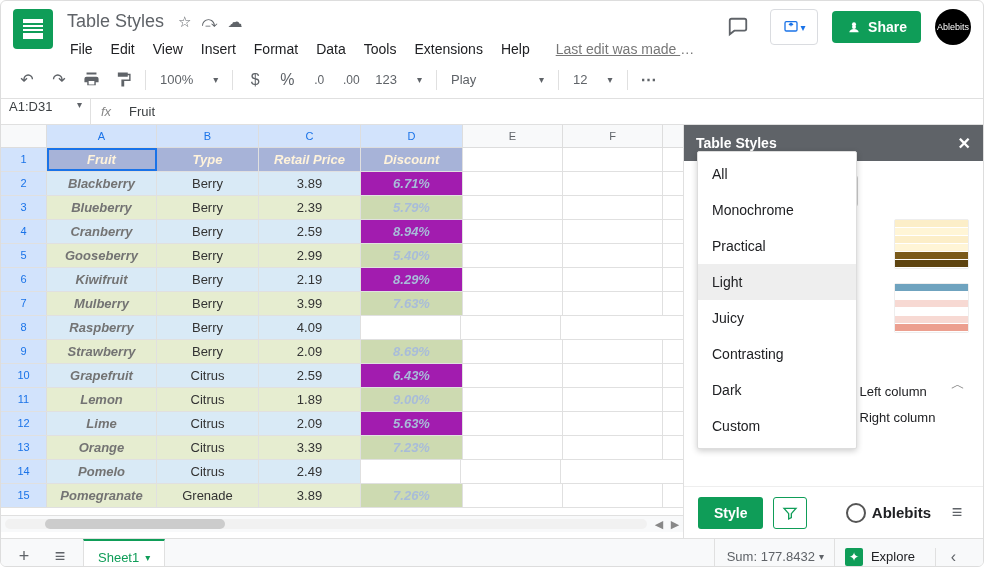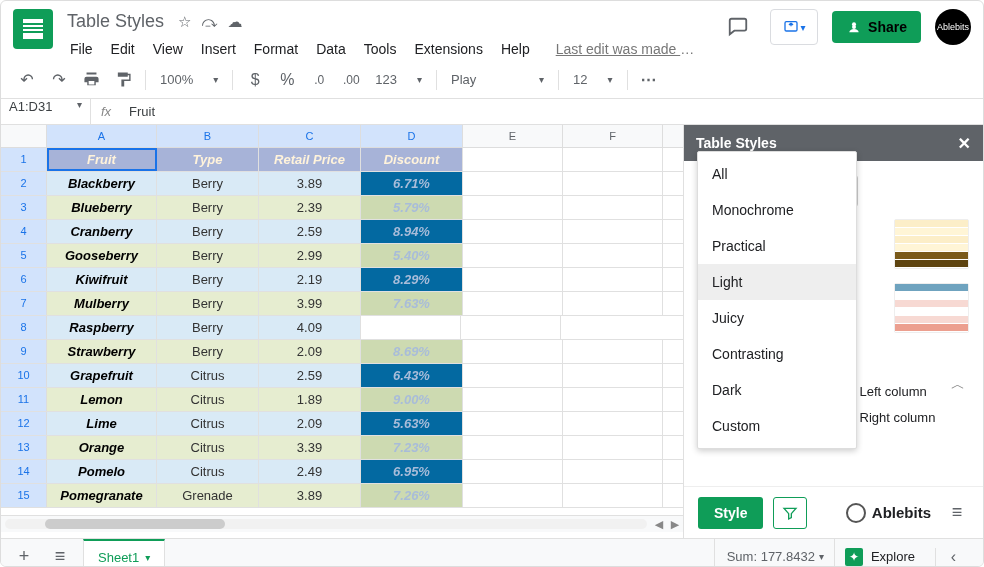--- a/index.html
+++ b/index.html
@@ -13,21 +13,21 @@
   .title-area { flex: 0 0 auto; }
   .doc-title-row { display: flex; align-items: center; gap: 10px; }
   .doc-title { font-size: 18px; color: #5f6368; padding: 2px 4px; }
   .title-icon { color: #5f6368; font-size: 15px; cursor: pointer; }
   .menubar { display: flex; gap: 4px; margin-top: 2px; font-size: 14px; color: #202124; align-items: center; }
   .menubar span { padding: 5px 7px; cursor: pointer; }
   .last-edit { color: #777; text-decoration: underline; cursor: pointer; white-space: nowrap; overflow: hidden; text-overflow: ellipsis; max-width: 155px; margin-left: 8px; }
   .header-right { margin-left: auto; display: flex; align-items: center; gap: 14px; }
   .hdr-btn { width: 36px; height: 36px; display: flex; align-items: center; justify-content: center; border-radius: 50%; cursor: pointer; font-size: 20px; color: #5f6368; }
   .present-btn { width: 48px; height: 36px; border: 1px solid #dadce0; border-radius: 4px; display: flex; align-items: center; justify-content: center; gap: 2px; cursor: pointer; color: #1a73e8; }
-  .share-btn { background: #0f9d58; color: #000000; border-radius: 4px; padding: 8px 14px; display: flex; align-items: center; gap: 6px; cursor: pointer; font-size: 14px; font-weight: bold; }
+  .share-btn { background: #0f9d58; color: #ffffff; border-radius: 4px; padding: 8px 14px; display: flex; align-items: center; gap: 6px; cursor: pointer; font-size: 14px; font-weight: bold; }
   .avatar { width: 36px; height: 36px; border-radius: 50%; background: #000; color: #fff; font-size: 9px; display: flex; align-items: center; justify-content: center; cursor: pointer; }
   
   
   .toolbar { height: 38px; border-bottom: 1px solid #e0e0e0; display: flex; align-items: center; padding: 0 12px; gap: 4px; color: #5f6368; }
   .tool-btn { width: 28px; height: 28px; display: flex; align-items: center; justify-content: center; cursor: pointer; font-size: 16px; border-radius: 2px; }
   .tool-sep { width: 1px; height: 20px; background: #e0e0e0; margin: 0 4px; }
   .tool-drop { display: flex; align-items: center; gap: 20px; padding: 0 6px; cursor: pointer; font-size: 13px; }
   .tool-drop .caret { font-size: 10px; }
   .font-name { width: 68px; }
   .more-menu { font-weight: bold; letter-spacing: 2px; }
@@ -54,27 +54,27 @@
   
   .grid-rows { height: 367px; overflow: hidden; }
   .row { display: flex; height: 24px; border-bottom: 1px solid #e0e0e0; }
   .row-h { width: 46px; background: #f8f9fa; border-right: 1px solid #ddd; text-align: center; font-size: 11px; color: #5f6368; line-height: 23px; }
   .row-h.sel { background: #d2e3fc; color: #1a73e8; }
   .cell { border-right: 1px solid #e0e0e0; line-height: 23px; font-size: 13px; white-space: nowrap; overflow: hidden; }
   
   
   .hdr-cell { background: #a7b3d8; color: #fff3db; text-align: center; font-weight: bold; font-style: italic; }
   .hdr-cell.first { outline: 2px solid #1a73e8; outline-offset: -2px; }
-  .colA-cell { color: #000000; font-weight: bold; text-align: center; font-style: italic; }
+  .colA-cell { color: #737373; font-weight: bold; text-align: center; font-style: italic; }
   .odd .colA-cell { background: #d9eaf6; }
   .even .colA-cell { background: #e6edd0; }
   .odd .colB-cell, .odd .colC-cell { background: #d9eaf6; color: #333; text-align: center; }
   .even .colB-cell, .even .colC-cell { background: #e6edd0; color: #333; text-align: center; }
   .colD-cell { color: #a8bcd9; text-align: center; font-style: italic; font-weight: bold; }
-  .odd .colD-cell { background: #0369a1; }
+  .odd .colD-cell { background: #a21caf; }
   .even .colD-cell { background: #cddab1; }
   .plain-cell { background: #fff; }
   
   
   .hscroll { height: 17px; border-top: 1px solid #e0e0e0; background: #f8f9fa; display: flex; align-items: center; }
   .hscroll-track { flex: 1; height: 10px; margin: 0 4px; background: #f1f1f1; border-radius: 5px; position: relative; }
   .hscroll-thumb { position: absolute; left: 40px; width: 180px; height: 10px; background: #ccc; border-radius: 5px; }
   .hscroll-arrow { width: 16px; text-align: center; font-size: 11px; color: #888; cursor: pointer; }
   
   
@@ -347,21 +347,20 @@
           <div class="cell cC colC-cell">3.39</div>
           <div class="cell cD colD-cell">7.23%</div>
           <div class="cell cE plain-cell"></div>
           <div class="cell cF plain-cell"></div>
         </div>
         <div class="row odd">
           <div class="row-h sel">14</div>
           <div class="cell cA colA-cell">Pomelo</div>
           <div class="cell cB colB-cell">Citrus</div>
           <div class="cell cC colC-cell">2.49</div>
-          <div class="cell cD colD-cell">6.95%</div>
           <div class="cell cE plain-cell"></div>
           <div class="cell cF plain-cell"></div>
         </div>
         <div class="row even">
           <div class="row-h sel">15</div>
           <div class="cell cA colA-cell">Pomegranate</div>
           <div class="cell cB colB-cell">Grenade</div>
           <div class="cell cC colC-cell">3.89</div>
           <div class="cell cD colD-cell">7.26%</div>
           <div class="cell cE plain-cell"></div>

